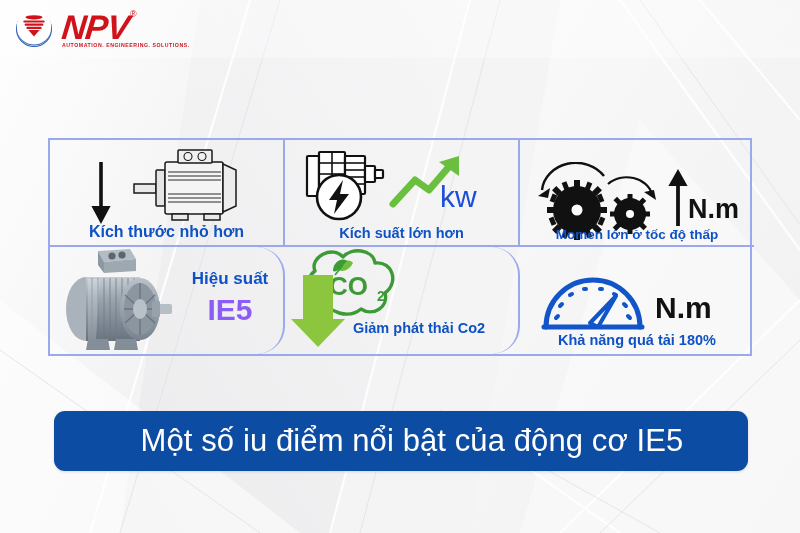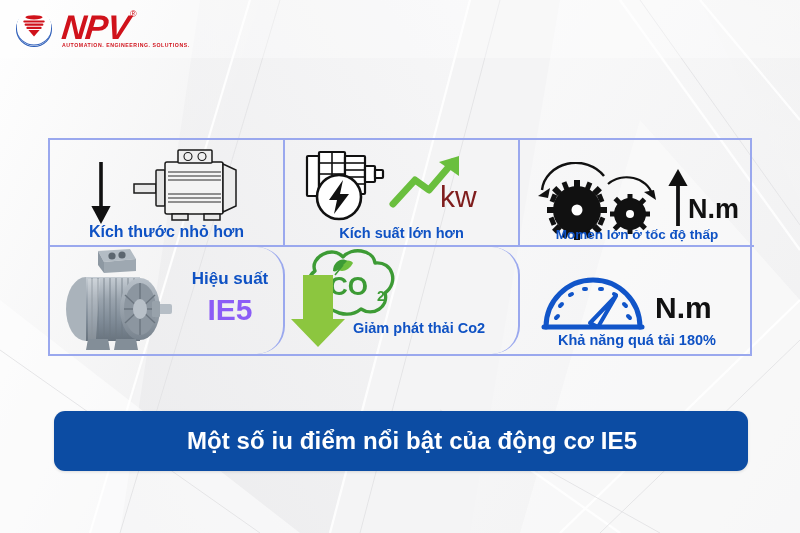--- a/index.html
+++ b/index.html
@@ -95,21 +95,21 @@
   .c1-arrow { position: absolute; left: 38px; top: 20px; }
   .c1-motor { position: absolute; left: 82px; top: 8px; }
   .c1-label { left: 50%; transform: translateX(-50%); bottom: 4px; font-size: 16px; }
 
   
   .c2-icon { position: absolute; left: 18px; top: 10px; }
   .c2-arrow { position: absolute; left: 104px; top: 14px; }
   .c2-kw {
     position: absolute; left: 155px; top: 42px;
     font-family: "Liberation Sans", sans-serif;
-    font-size: 30px; color: #7f1d1d; font-weight: normal; line-height: 1;
+    font-size: 30px; color: #1d4ed8; font-weight: normal; line-height: 1;
   }
   .c2-label { left: 50%; transform: translateX(-50%); bottom: 4px; font-size: 14.5px; }
 
   
   .c3-gears { position: absolute; left: 10px; top: 6px; }
   .c3-arrow { position: absolute; left: 145px; top: 12px; }
   .c3-nm {
     position: absolute; left: 168px; top: 40px;
     font-family: "Liberation Sans", sans-serif;
     font-weight: bold; font-size: 27px; color: #111; line-height: 1;
@@ -148,22 +148,22 @@
     left: 54px; top: 411px;
     width: 694px; height: 60px;
     background: #0c4ca3;
     border-radius: 11px;
     display: flex; align-items: center; justify-content: center;
     z-index: 6;
     box-shadow: 0 1px 3px rgba(0,0,0,0.12);
   }
   #banner-text {
     font-family: "Liberation Sans", sans-serif;
-    font-weight: bold;
-    font-size: 24px;
+    font-weight: normal;
+    font-size: 31px;
     color: #ffffff;
     letter-spacing: 0.1px;
     white-space: nowrap;
     margin-left: 22px;
   }
 </style>
 </head>
 <body>
 
 <div id="bg">

